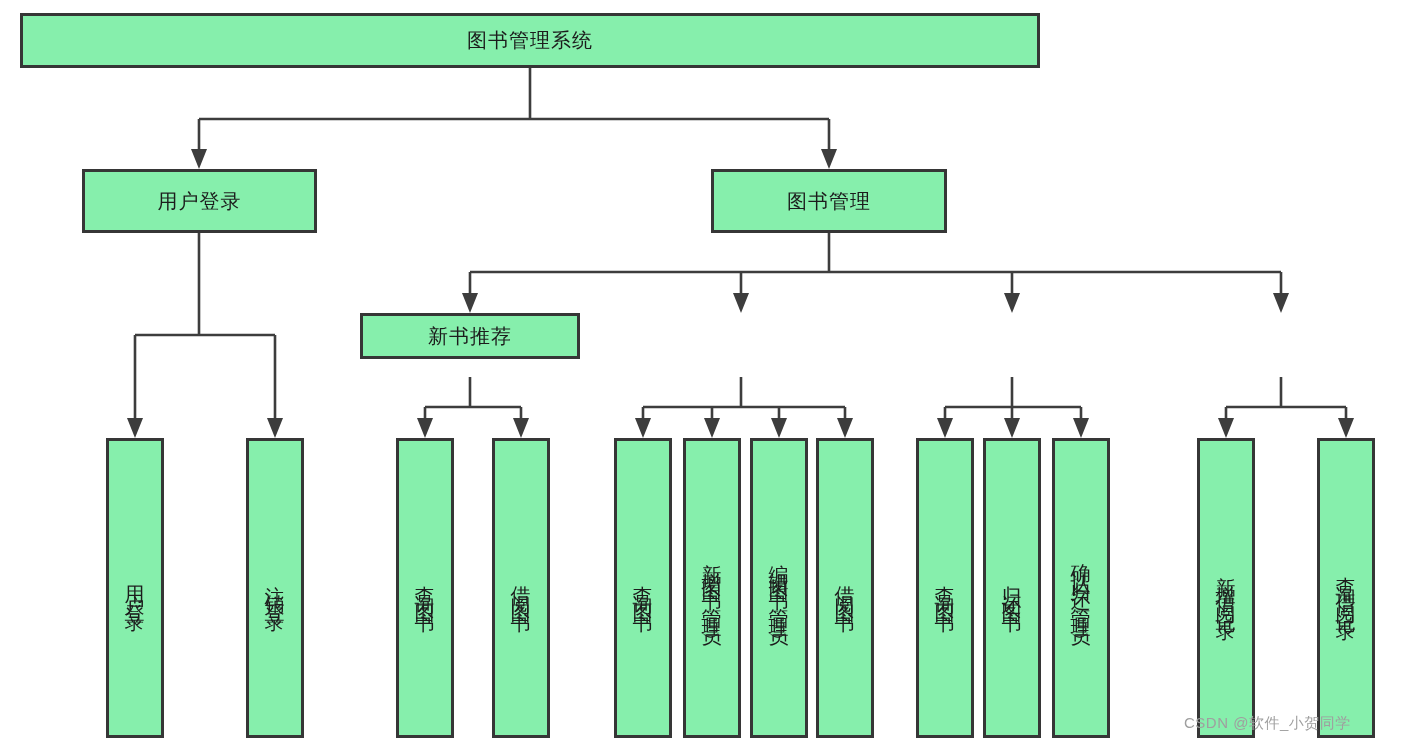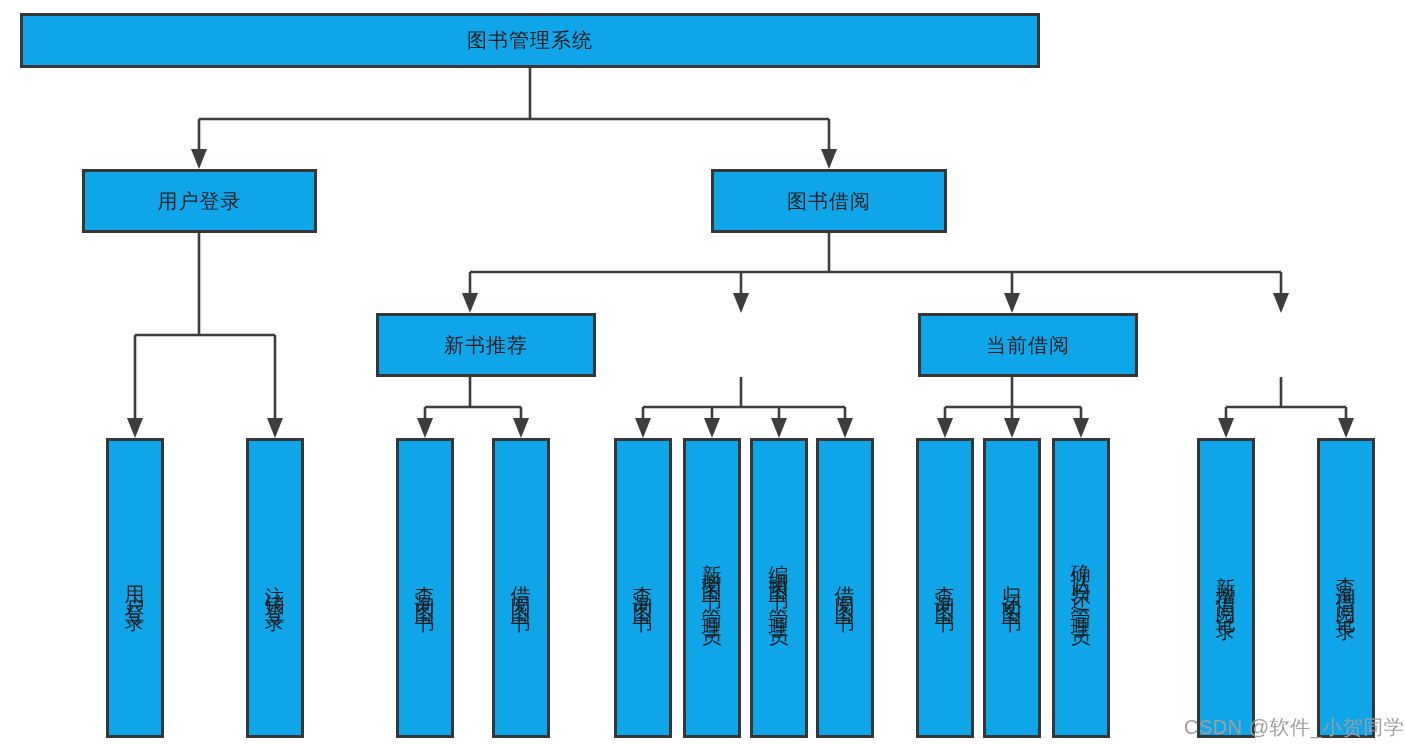--- a/index.html
+++ b/index.html
@@ -18,47 +18,47 @@
   .connectors {
     position: absolute;
     left: 0;
     top: 0;
     width: 1405px;
     height: 747px;
   }
   .box {
     position: absolute;
     box-sizing: border-box;
-    background: #0ea5e9;
+    background: #86efac;
     border: 3px solid #363636;
     display: flex;
     align-items: center;
     justify-content: center;
     color: #1c1c1c;
     font-size: 20px;
     letter-spacing: 1px;
     text-align: center;
   }
   .box.root   { left: 20px;  top: 13px;  width: 1020px; height: 55px; }
   .box.lvl2   { top: 169px; height: 64px; }
-  .box.lvl3   { top: 313px; height: 64px; width: 220px; margin-left: 16px; }
+  .box.lvl3   { top: 313px; height: 46px; width: 220px; }
   .box.leaf   { top: 438px; height: 300px; width: 58px; }
   .vtext {
     writing-mode: vertical-rl;
     text-orientation: mixed;
     letter-spacing: 9px;
     line-height: 1;
     font-size: 20px;
     white-space: nowrap;
   }
   .watermark {
     position: absolute;
     left: 1184px;
     top: 714px;
-    font-size: 20px;
+    font-size: 15px;
     color: #9f9f9f;
     letter-spacing: 0.5px;
     white-space: nowrap;
   }
   svg .wire { stroke: #3d3d3d; stroke-width: 2.6; fill: none; }
   svg .head { fill: #3d3d3d; stroke: none; }
 </style>
 </head>
 <body>
 
@@ -101,28 +101,25 @@
   </svg>
 
   <div class="box root">
     <span>图书管理系统</span>
   </div>
 
   <div class="box lvl2" style="left:82px;width:235px;">
     <span>用户登录</span>
   </div>
   <div class="box lvl2" style="left:711px;width:236px;">
-    <span>图书借阅</span>
+    <span>图书管理</span>
   </div>
 
   <div class="box lvl3" style="left:360px;">
     <span>新书推荐</span>
-  </div>
-  <div class="box lvl3" style="left:902px;">
-    <span>当前借阅</span>
   </div>
 
   <div class="box leaf" style="left:106px;">
     <span class="vtext">用户登录</span>
   </div>
   <div class="box leaf" style="left:246px;">
     <span class="vtext">注销登录</span>
   </div>
   <div class="box leaf" style="left:396px;">
     <span class="vtext">查询图书</span>

